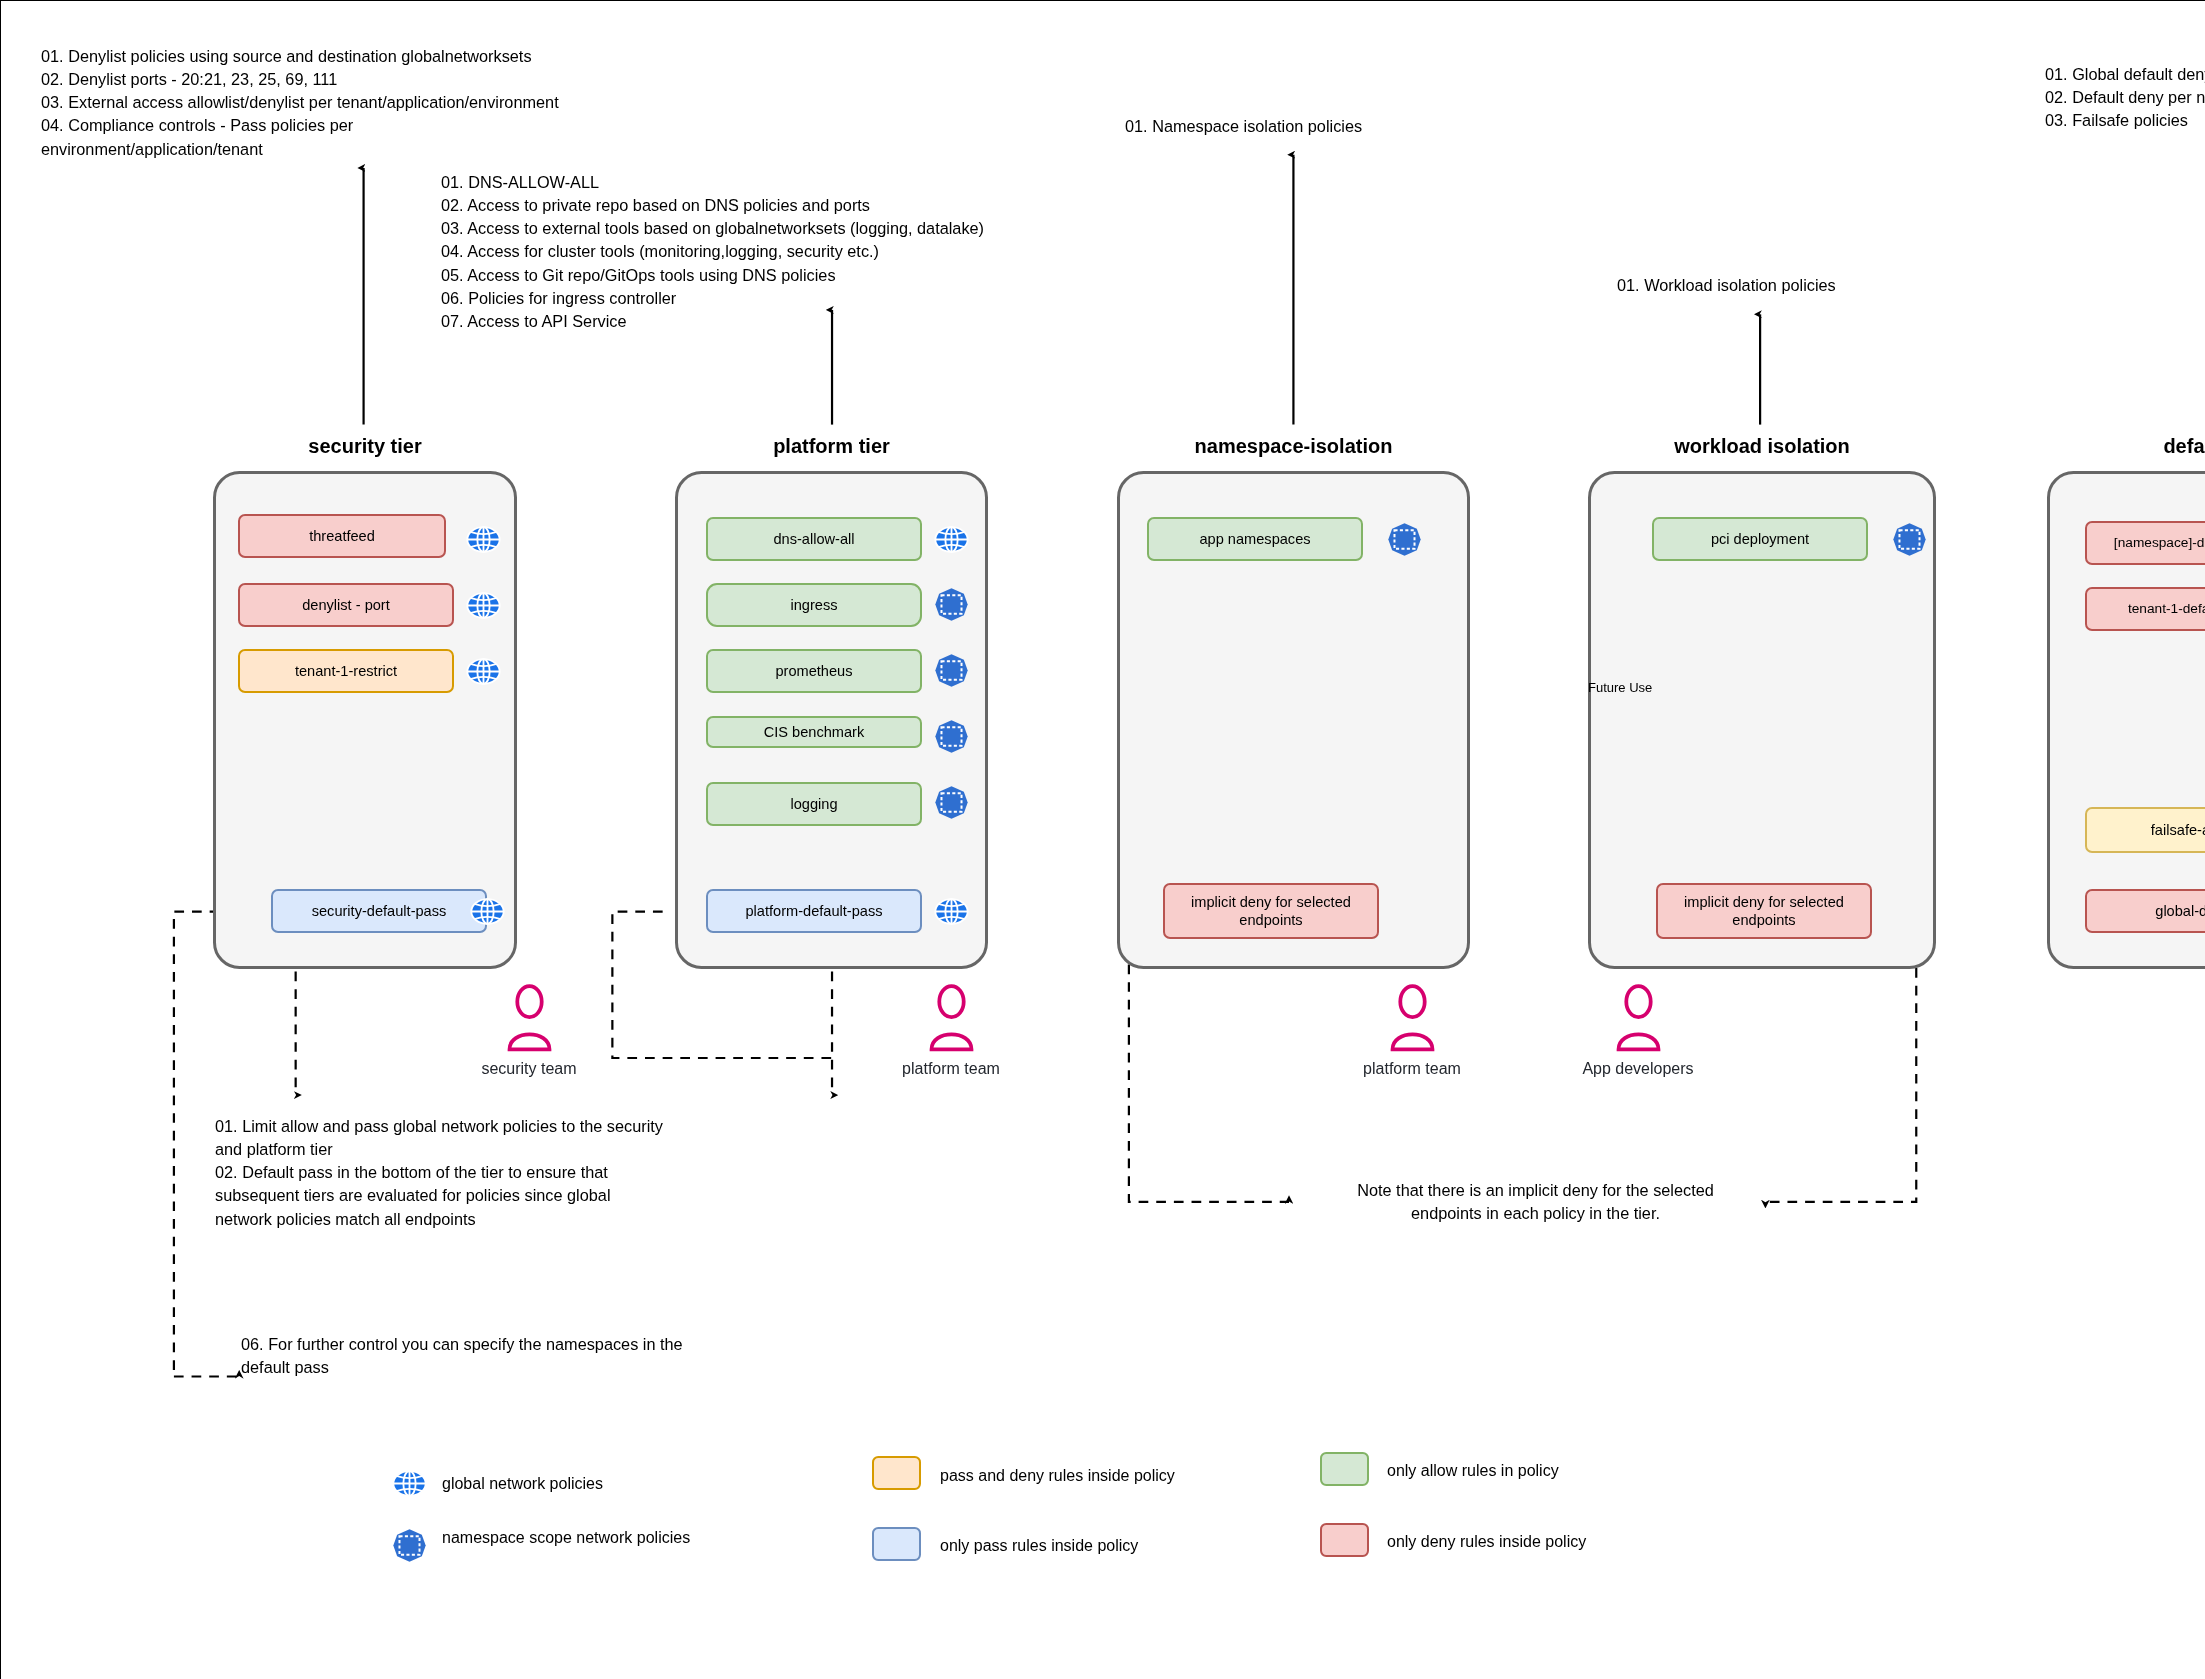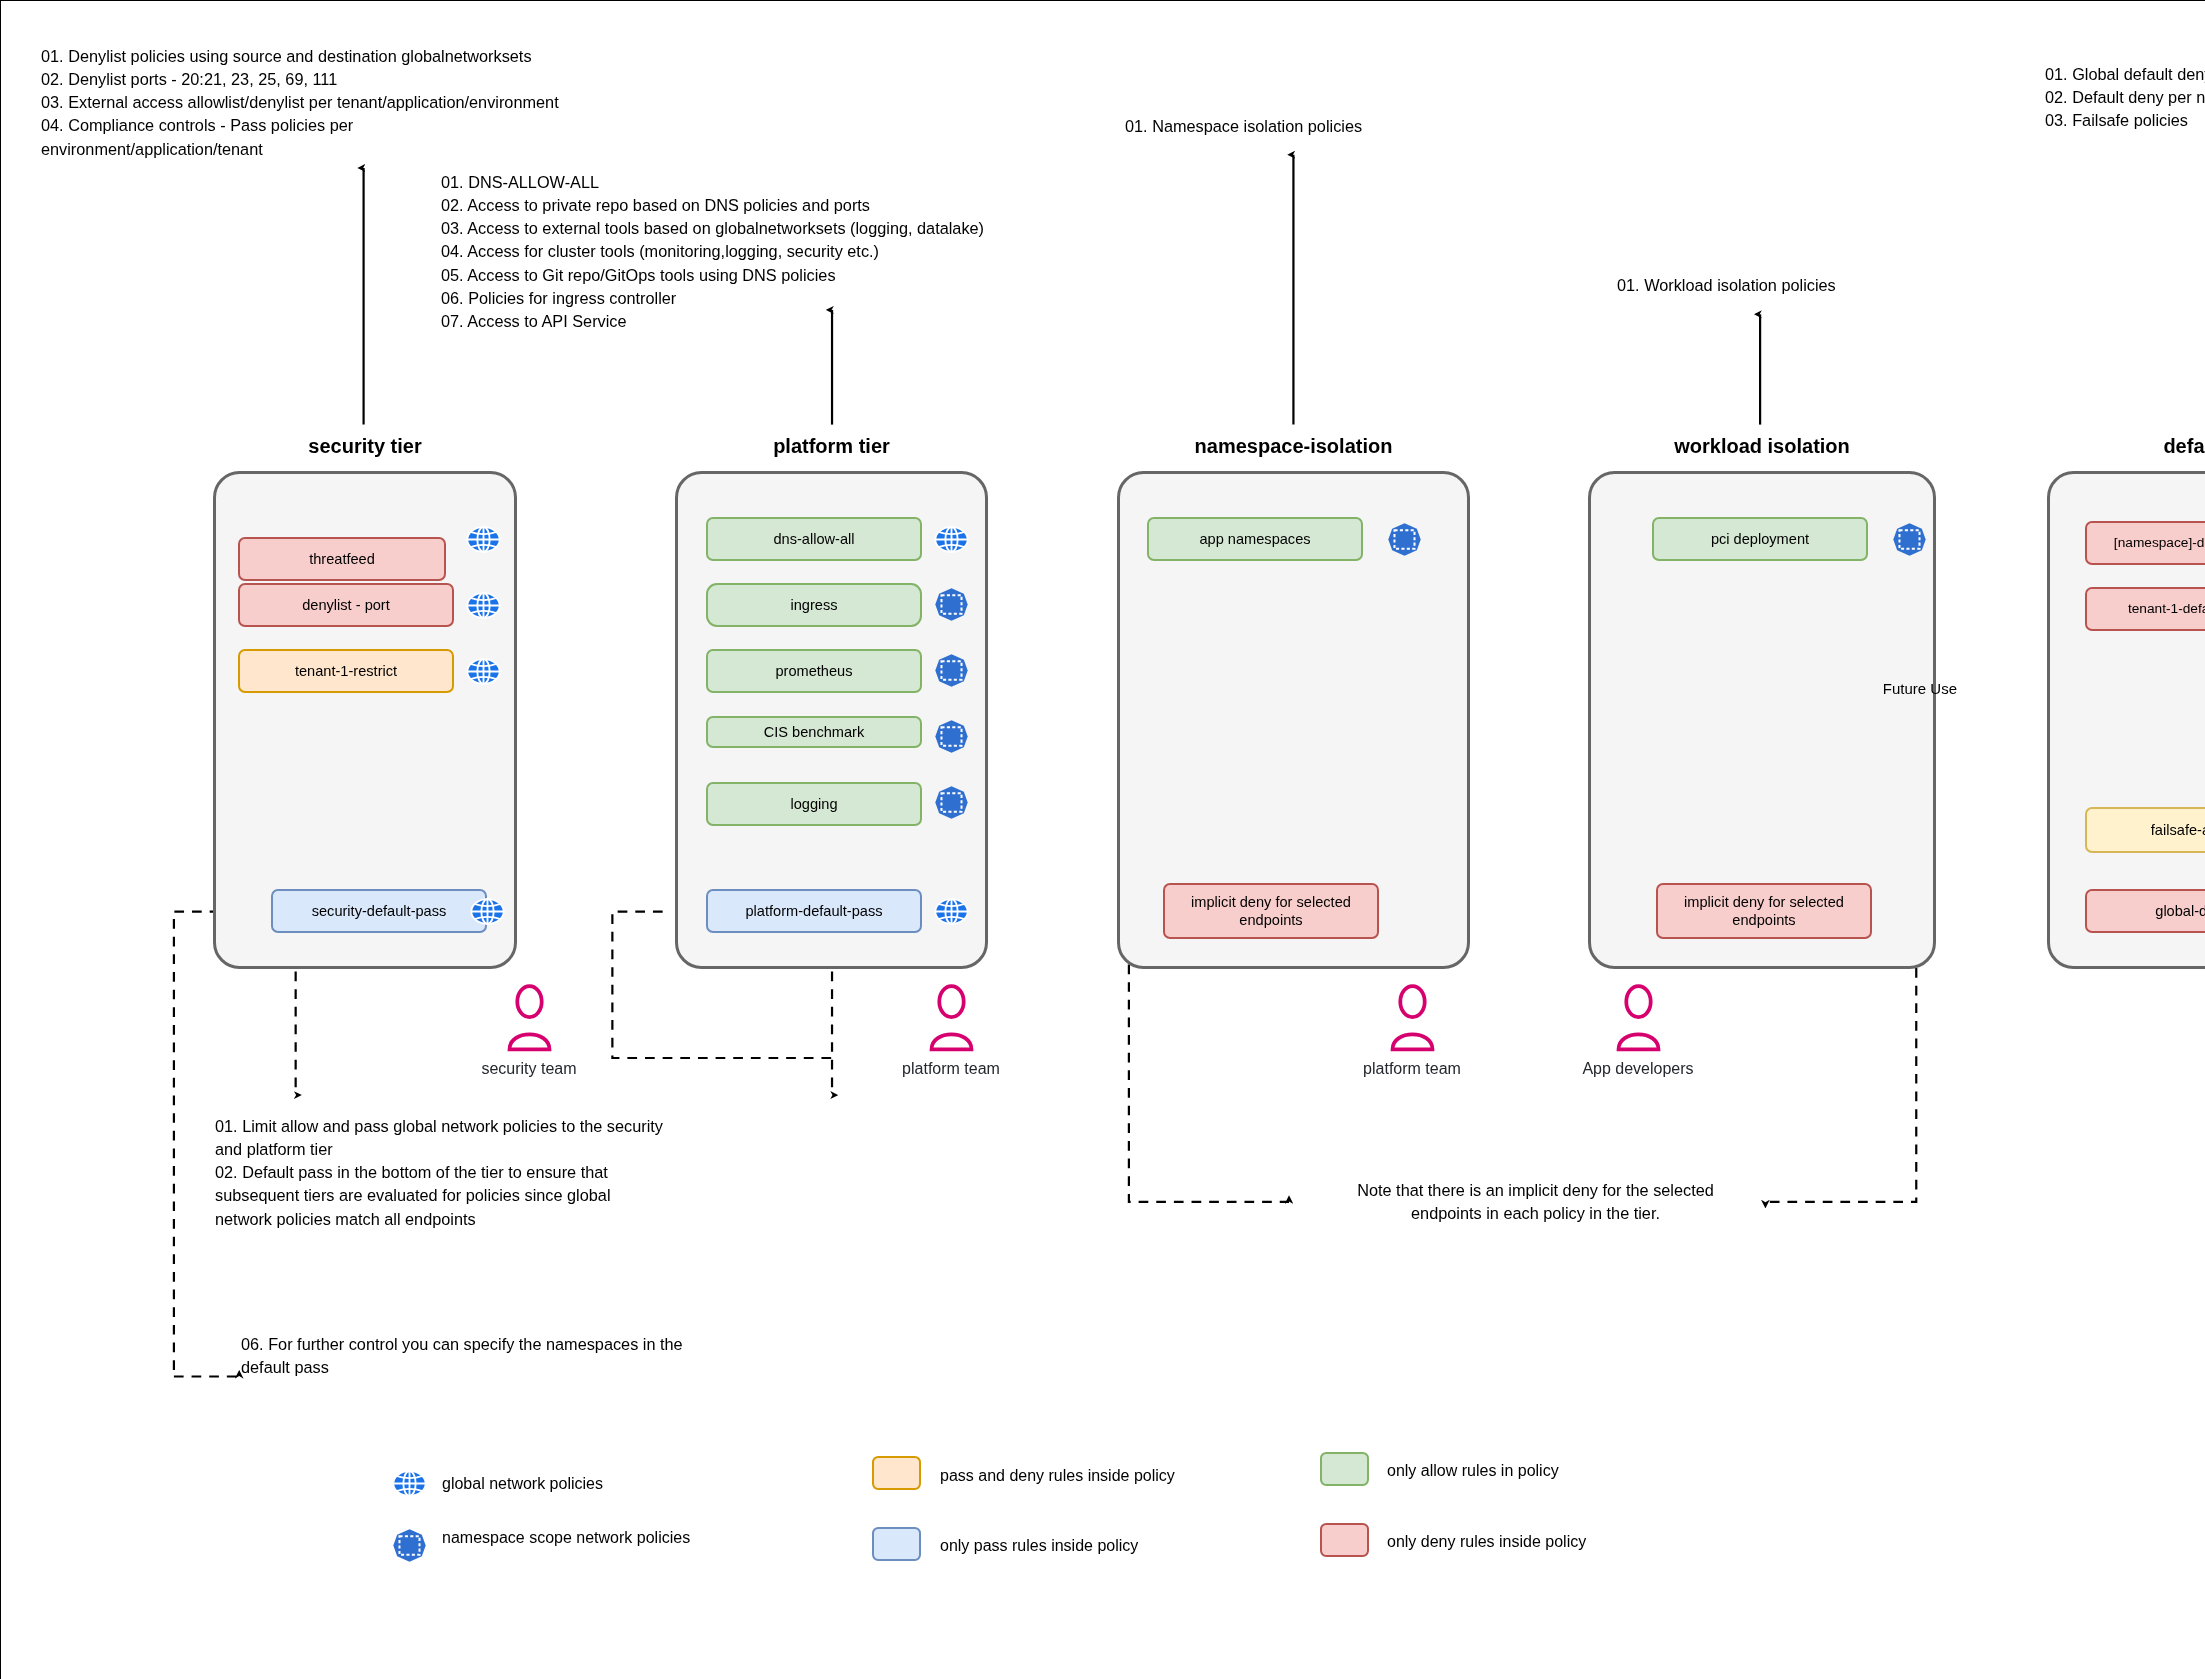--- a/index.html
+++ b/index.html
@@ -33,21 +33,21 @@
     text-align:center;
     font-size:14.6px;color:#000;line-height:1.25;
     padding:1.8px 4.4px;
   }
   .p-red{background:#f8cecc;border:2.2px solid #b85450;}
   .p-green{background:#d5e8d4;border:2.2px solid #82b366;}
   .p-blue{background:#dae8fc;border:2.2px solid #6c8ebf;}
   .p-orange{background:#ffe6cc;border:2.2px solid #d79b00;}
   .p-yellow{background:#fff2cc;border:2.2px solid #d6b656;}
   .future-use{
-    position:absolute;text-align:right;font-size:15px;color:#000;width:100%;padding-left:21px;
+    position:absolute;text-align:left;font-size:13px;color:#000;width:100%;
   }
   .person-label{
     position:absolute;text-align:center;font-size:16px;color:#23272e;
     width:176px;
   }
   .legend-label{
     position:absolute;font-size:16px;color:#000;
   }
   .legend-sw{
     position:absolute;width:49px;height:34px;border-radius:6.2px;box-sizing:border-box;
@@ -123,21 +123,21 @@
     <g stroke="#000" stroke-width="5" fill="none" stroke-dasharray="22,18">
       <path d="M1500,2064 L1386,2064 L1386,2396 L1884,2396"></path>
     </g>
   </svg>
 
   <div class="abs" style="left:212px;top:434px;width:304px;">
     <div class="tier-title">security tier</div>
   </div>
   <div class="abs tier-box" style="left:212px;top:470px;width:304px;height:498px;"></div>
 
-  <div class="policy p-red" style="left:237px;top:536px;width:208px;height:44px;">threatfeed</div>
+  <div class="policy p-red" style="left:237px;top:513px;width:208px;height:44px;">threatfeed</div>
   <div class="policy p-red" style="left:237px;top:582px;width:216px;height:44px;">denylist - port</div>
   <div class="policy p-orange" style="left:237px;top:648px;width:216px;height:44px;">tenant-1-restrict</div>
   <div class="policy p-blue" style="left:270px;top:888px;width:216px;height:44px;">security-default-pass</div>
 
   <div class="abs" style="left:674px;top:434px;width:313px;">
     <div class="tier-title">platform tier</div>
   </div>
   <div class="abs tier-box" style="left:674px;top:470px;width:313px;height:498px;"></div>
 
   <div class="policy p-green" style="left:705px;top:516px;width:216px;height:44px;">dns-allow-all</div>

